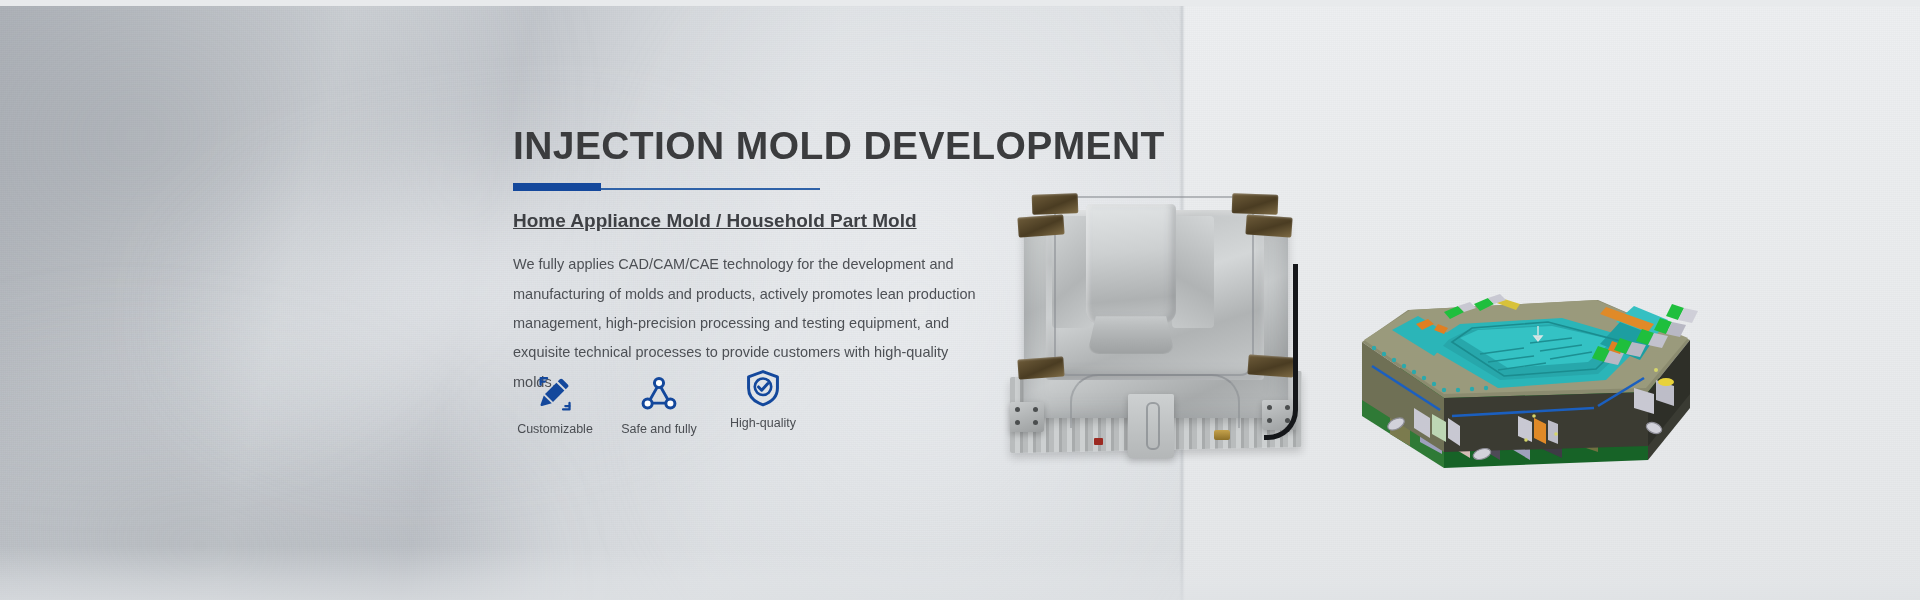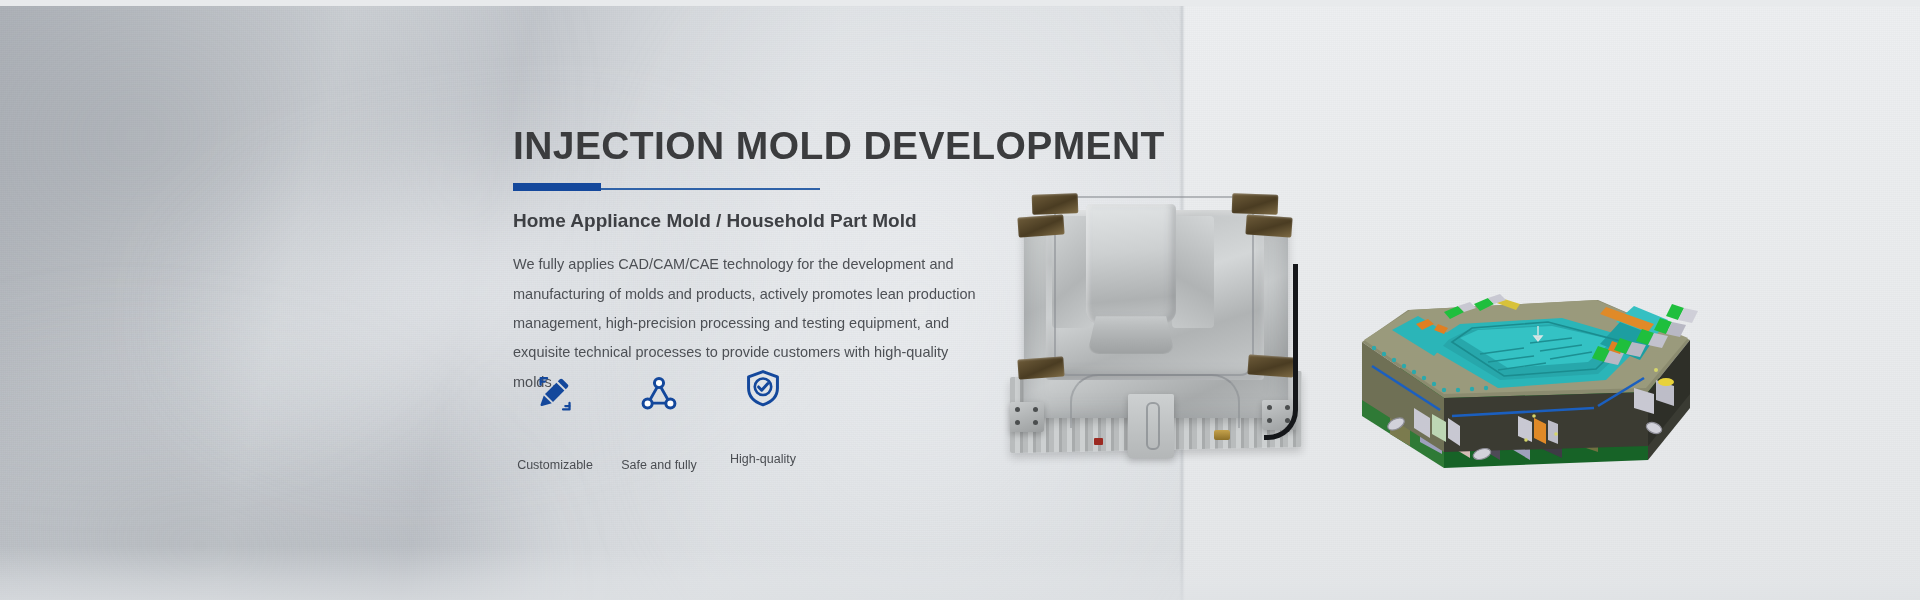--- a/index.html
+++ b/index.html
@@ -119,20 +119,21 @@
     width: 88px; height: 8px;
     background: #14489c;
   }
   .subtitle {
     margin-top: 17px;
     font-size: 19px;
     font-weight: bold;
     color: #3e4044;
     line-height: 1.38;
     white-space: nowrap;
+    text-decoration: underline;
   }
   .body-copy {
     margin-top: 16px;
     font-size: 14.5px;
     color: #4d5055;
     line-height: 2.03;
     width: 478px;
   }
 
   
@@ -142,21 +143,20 @@
     top: 364px;
     display: flex;
     align-items: flex-start;
     z-index: 6;
   }
   .feature {
     display: flex;
     flex-direction: column;
     align-items: center;
     width: 104px;
-    gap: 36px;
   }
   .feature--shift { margin-top: -6px; text-align: center; }
   .feature-icon {
     width: 48px;
     height: 48px;
     display: flex;
     align-items: center;
     justify-content: center;
   }
   .feature-icon svg { display: block; }

